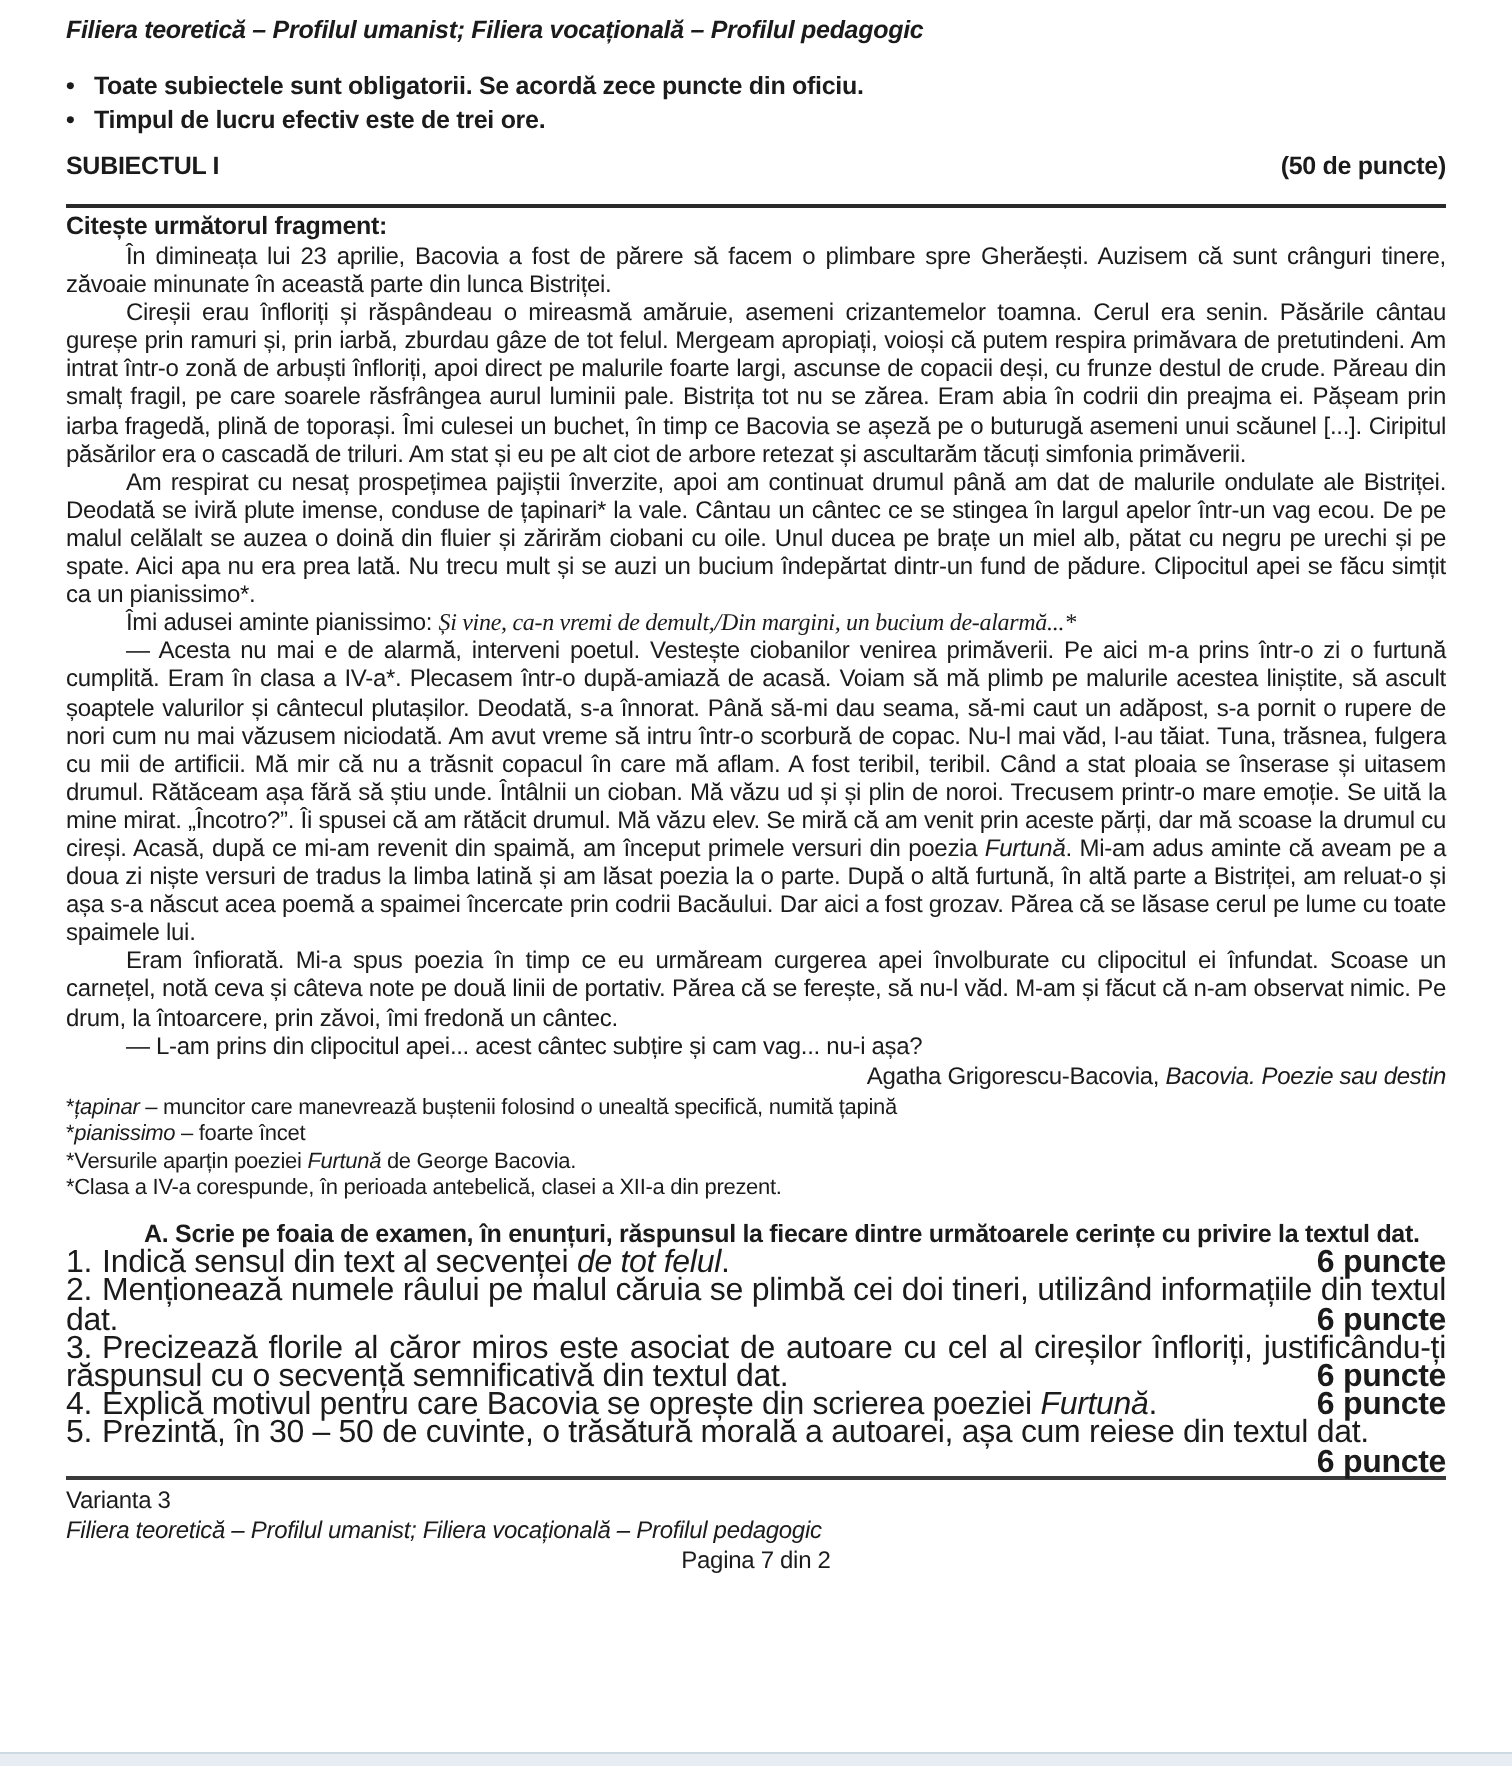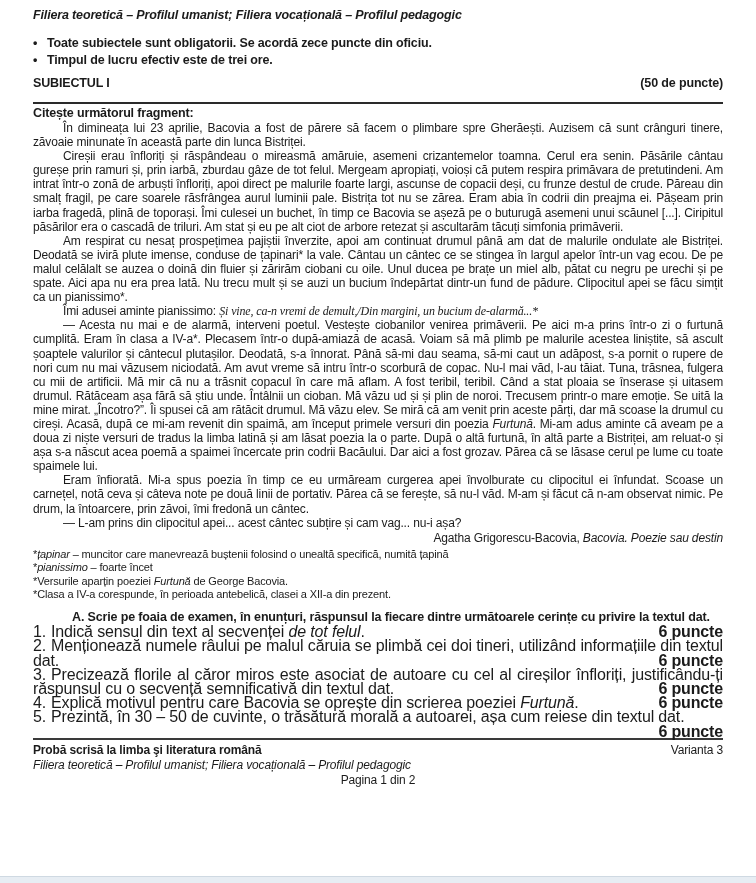--- a/index.html
+++ b/index.html
@@ -102,22 +102,21 @@
   <div class="questions">
     <p><span class="qnum">1.</span><span><span>Indică sensul din text al secvenței </span><span style="font-style: italic;">de tot felul</span><span>.</span></span><span class="pts">6 puncte</span></p>
     <p><span class="qnum">2.</span><span><span>Menționează numele râului pe malul căruia se plimbă cei doi tineri, utilizând informațiile din textul dat.</span></span><span class="pts">6 puncte</span></p>
     <p><span class="qnum">3.</span><span><span>Precizează florile al căror miros este asociat de autoare cu cel al cireșilor înfloriți, justificându-ți răspunsul cu o secvență semnificativă din textul dat.</span></span><span class="pts">6 puncte</span></p>
     <p><span class="qnum">4.</span><span><span>Explică motivul pentru care Bacovia se oprește din scrierea poeziei </span><span style="font-style: italic;">Furtună</span><span>.</span></span><span class="pts">6 puncte</span></p>
     <p><span class="qnum">5.</span><span><span>Prezintă, în 30 – 50 de cuvinte, o trăsătură morală a autoarei, așa cum reiese din textul dat.</span></span><span class="pts">6 puncte</span></p>
   </div>
 
   <div class="footer">
     <div class="footer-row">
-      <span class="footer-proba">Probă scrisă la limba şi literatura română</span>
       <span>Varianta 3</span>
     </div>
     <div class="footer-filiera">Filiera teoretică – Profilul umanist; Filiera vocațională – Profilul pedagogic</div>
-    <div class="footer-pagina">Pagina 1 din 2</div>
+    <div class="footer-pagina">Pagina 7 din 2</div>
   </div>
 
 </div>
 
 <div class="bottom-strip"></div>
 
 </body></html>

